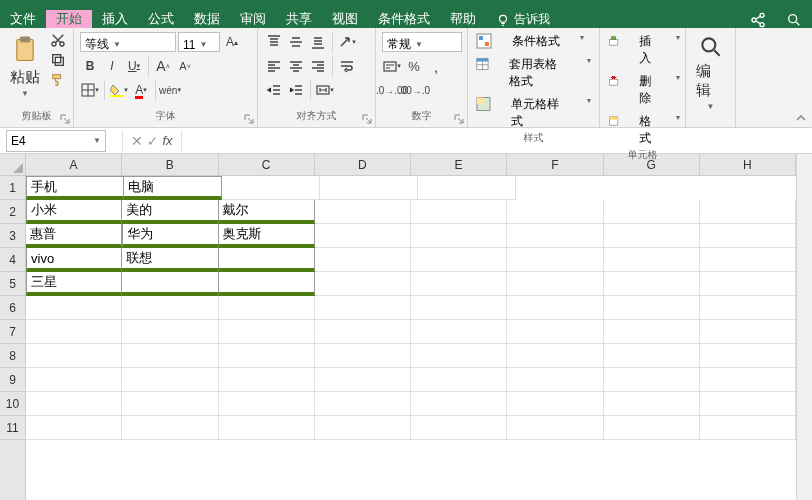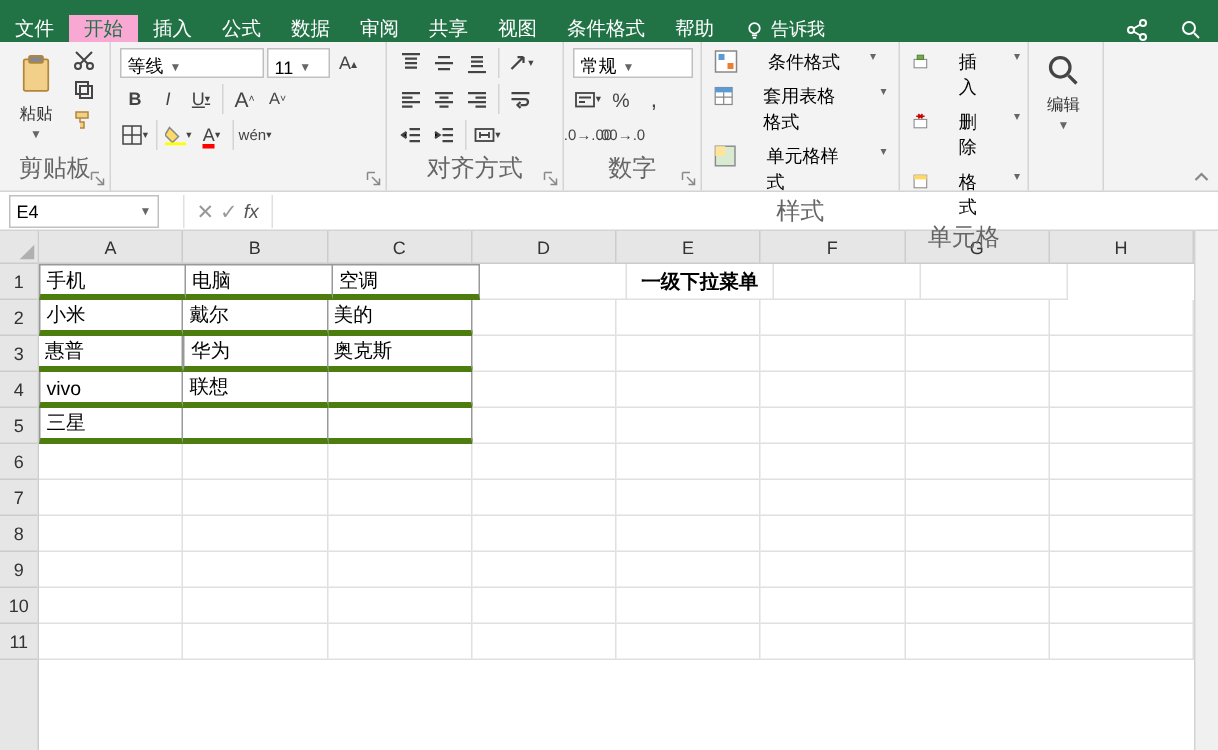--- a/index.html
+++ b/index.html
@@ -7,26 +7,26 @@
 .titlebar{background:#217346;height:28px;display:flex;align-items:flex-end;color:#fff}
 .tab{padding:0 10px;display:flex;align-items:center;cursor:pointer;font-size:13px}
 .tab.file{background:#217346}
 .tab.active{background:#f9a8d4;color:#217346}
 .titlebar-right{margin-left:auto;display:flex}
 .bulb{display:flex;align-items:center;padding:0 10px}
 .bulb svg{margin-right:4px}
 .shareicon,.searchicon{padding:0 10px;display:flex;align-items:center}
 .ribbon{background:#f3f3f3;height:100px;border-bottom:1px solid #d4d4d4;display:flex;position:relative}
 .group{border-right:1px solid #d4d4d4;padding:4px 6px 2px 6px;display:flex;flex-direction:column;justify-content:space-between;position:relative}
-.group-label{text-align:center;font-size:16px;color:#666;padding-bottom:2px;position:relative}
+.group-label{text-align:center;font-size:10px;color:#666;padding-bottom:2px;position:relative}
 .expander{position:absolute;right:2px;bottom:2px;width:12px;height:12px;color:#888}
 .group-body{flex:1;display:flex;align-items:flex-start;gap:6px}
 .col{display:flex;flex-direction:column;gap:2px;align-items:center}
 .bigbtn{display:flex;flex-direction:column;align-items:center;gap:2px;padding:2px 4px;cursor:pointer}
-.bigbtn .bl{font-size:11px;color:#333}
+.bigbtn .bl{font-size:15px;color:#333}
 .iconbtn{width:20px;height:20px;display:flex;align-items:center;justify-content:center;cursor:pointer;color:#444}
 .row{display:flex;gap:2px;align-items:center}
 .combo{border:1px solid #c0c0c0;background:#fff;height:20px;display:flex;align-items:center;padding:5px 2px 0 4px;cursor:pointer;font-size:12px}
 .combo .dd{margin-left:4px;color:#666;font-size:8px}
 .sep{width:1px;height:20px;background:#d4d4d4;margin:0 2px}
 .stylebtn{display:flex;gap:20px;padding:1px 2px;cursor:pointer;font-size:12px}
 .stylebtn .dd{font-size:8px;color:#666}
 .namebox-row{height:26px;border-bottom:1px solid #d4d4d4;display:flex;align-items:center;background:#fff}
 .namebox{width:100px;height:22px;border:1px solid #c0c0c0;margin-left:6px;display:flex;align-items:center;padding:0 4px;font-size:12px}
 .namebox .dd{margin-left:auto;font-size:8px;color:#666}
@@ -161,20 +161,21 @@
             <span style="font-size:7px">▾</span>
           </span>
         <span class="iconbtn">
             <span style="position:relative">A<span style="position:absolute;left:0;bottom:-2px;width:100%;height:3px;background:#ff0000"></span></span>
             <span style="font-size:7px">▾</span>
           </span>
         <div class="sep"></div>
         <span class="iconbtn" style="font-size:10px">wén<br><span style="font-size:7px">▾</span></span>
       </div>
     </div>
+    <div class="group-label">字体</div>
     <svg class="expander" viewBox="0 0 12 12">
         <path d="M2 2h5M2 2v5M5 5l5 5M10 6v4h-4" stroke="#888" stroke-width="1" fill="none"></path>
       </svg>
   </div>
 
   <div class="group" style="width:118px">
     <div class="group-body" style="flex-direction:column;gap:4px">
       <div class="row">
         <span class="iconbtn">
             <svg width="14" height="14" viewBox="0 0 14 14" stroke="#444" stroke-width="1.5">
@@ -404,30 +405,28 @@
       <div class="colhead">D</div>
       <div class="colhead">E</div>
       <div class="colhead">F</div>
       <div class="colhead">G</div>
       <div class="colhead">H</div>
     </div>
     <div class="gridarea">
       <div class="gridrow">
         <div class="cell b btop bleft">手机</div>
         <div class="cell b btop">电脑</div>
-        <div class="cell b btop">空调</div>
-        <div class="cell"></div>
-        <div class="cell bold">一级下拉菜单</div>
+        <div class="cell"></div>
         <div class="cell"></div>
         <div class="cell"></div>
       </div>
       <div class="gridrow">
         <div class="cell b bleft">小米</div>
+        <div class="cell b">美的</div>
         <div class="cell b">戴尔</div>
-        <div class="cell b">美的</div>
         <div class="cell"></div>
           <div class="cell"></div>
           <div class="cell"></div>
           <div class="cell"></div>
           <div class="cell"></div>
       </div>
       <div class="gridrow">
         <div class="cell b">惠普</div>
         <div class="cell b bleft">华为</div>
         <div class="cell b">奥克斯</div>

